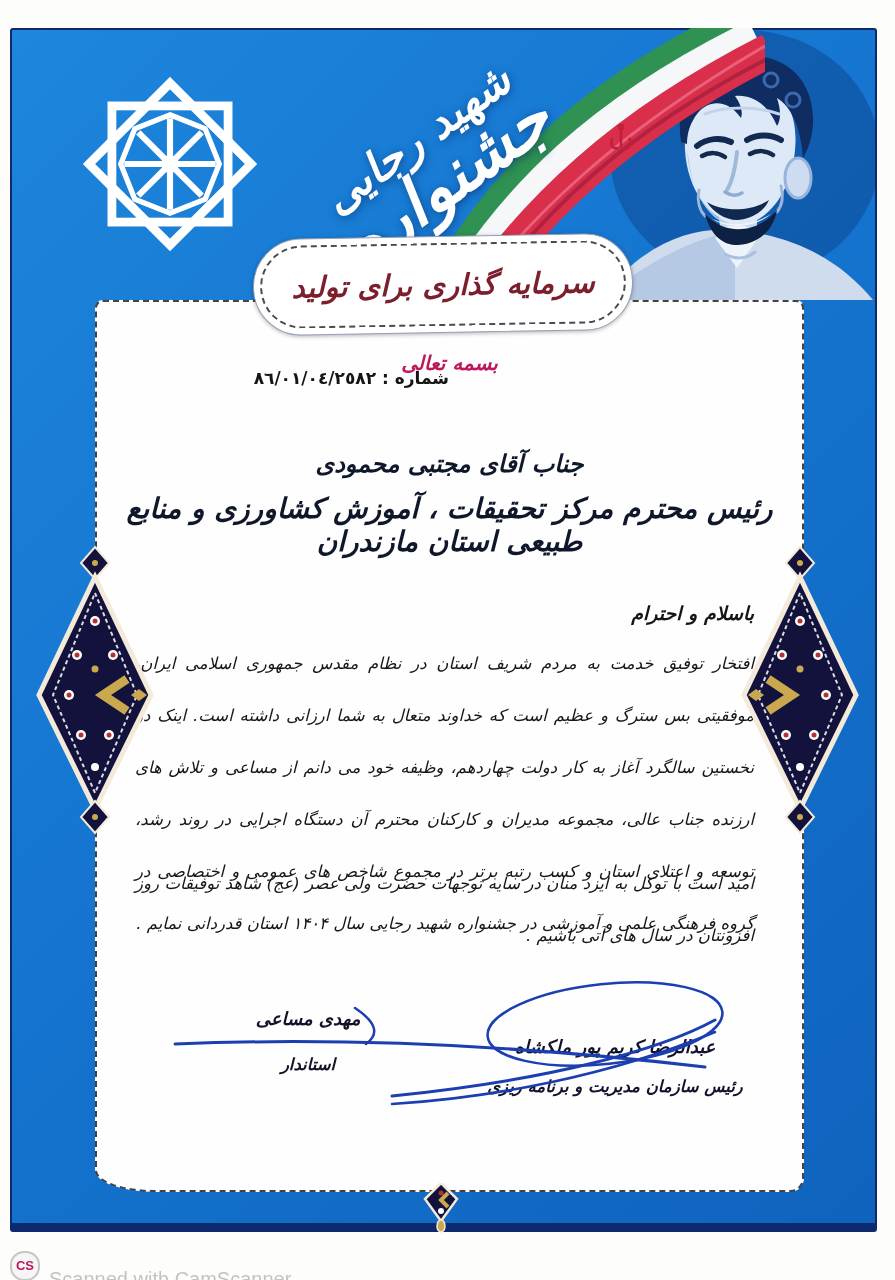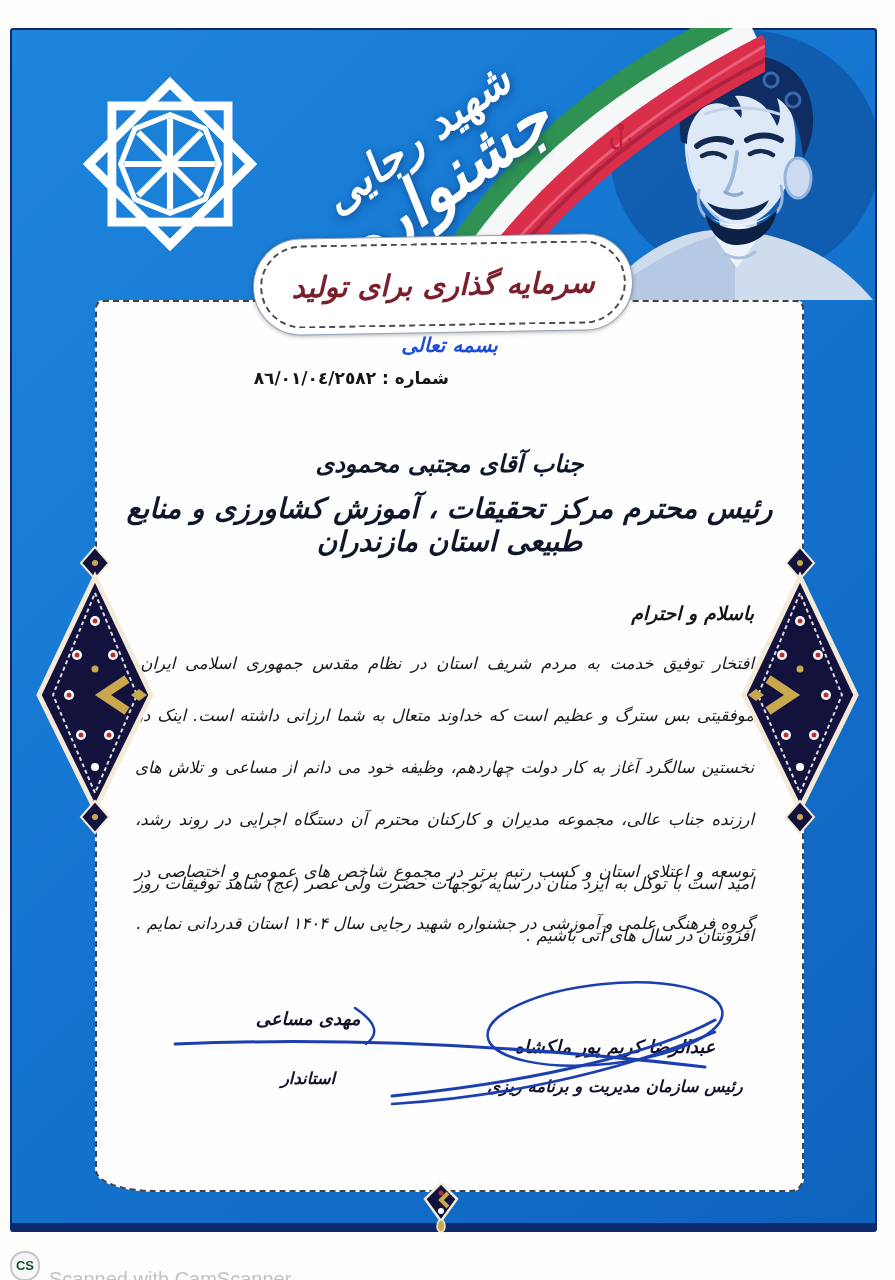--- a/index.html
+++ b/index.html
@@ -26,50 +26,50 @@
         box-shadow:0 1px 4px rgba(0,0,0,.3);display:flex;align-items:center;justify-content:center;
         transform:rotate(-1deg);}
   .pill::before{content:"";position:absolute;inset:6px;border:2px dashed #4a4a4a;border-radius:42px;}
   .pill-text{direction:rtl;color:#7c1f2d;font-size:29px;font-weight:bold;font-style:italic;
              position:relative;z-index:1;}
   
   .page{position:absolute;left:95px;top:300px;width:705px;height:888px;z-index:1;
         background:#fefefe;border:2px dashed rgba(35,35,35,.85);
         border-radius:8px 8px 14px 60px / 8px 8px 14px 22px;}
   .page *{direction:rtl;}
-  .besmellah{position:absolute;top:31px;left:0;width:100%;text-align:center;
-             font-size:20px;font-weight:bold;font-style:italic;color:#1d4ed8;}
+  .besmellah{position:absolute;top:49px;left:0;width:100%;text-align:center;
+             font-size:20px;font-weight:bold;font-style:italic;color:#be185d;}
   .refblock{position:absolute;top:62px;left:52px;width:300px;text-align:right;
             font-size:17px;font-weight:bold;color:#151515;line-height:29px;}
   .addressee{position:absolute;top:148px;left:0;width:100%;text-align:center;color:#0f172a;}
   .addr-name{font-size:24px;font-weight:bold;font-style:italic;}
   .addr-title{font-size:28px;font-weight:bold;font-style:italic;margin-top:14px;}
   .salutation{position:absolute;top:300px;right:48px;font-size:19px;font-weight:bold;
               font-style:italic;color:#151515;}
   .bodytext{position:absolute;left:38px;right:48px;color:#161616;font-size:16.5px;
             font-weight:500;font-style:italic;text-align:justify;line-height:52px;margin:0;}
   .body1{top:336px;}
   .body2{top:556px;}
   .sigblock{position:absolute;text-align:center;color:#12122a;z-index:2;}
   .sig-right{left:368px;top:700px;width:300px;margin-top:34px;}
   .sig-left{left:106px;top:706px;width:210px;}
   .sig-name{font-size:18px;font-weight:bold;font-style:italic;}
   .sig-title{font-size:16.5px;font-weight:bold;font-style:italic;margin-top:20px;}
-  .sig-left .sig-title{margin-top:40px;}
+  .sig-left .sig-title{margin-top:26px;}
   
   .medallion{position:absolute;top:545px;width:120px;height:290px;z-index:3;}
   .med-left{left:35px;}
   .med-right{left:740px;transform:scaleX(-1);}
   .pendant{position:absolute;left:418px;top:1183px;width:46px;height:50px;z-index:3;}
   .pen-strokes{position:absolute;left:130px;top:972px;width:600px;height:150px;z-index:6;pointer-events:none;}
   
   .camscanner{position:absolute;left:10px;top:1240px;display:flex;align-items:center;gap:9px;
               font-family:"Liberation Sans",sans-serif;z-index:2;}
   .cs-box{width:26px;height:26px;border:2px solid #c6c6c6;border-radius:14px;background:#f6f6f6;
-          color:#14532d;font-size:13px;font-weight:bold;display:flex;align-items:center;justify-content:center;}
+          color:#be185d;font-size:13px;font-weight:bold;display:flex;align-items:center;justify-content:center;}
   .cs-text{color:#c3c3c3;font-size:20px;margin-top:28px;}
 </style>
 </head>
 <body>
 
 <div class="scan">
 
   <div class="frame"></div>
 
   <svg class="logo" viewBox="0 0 100 100">

